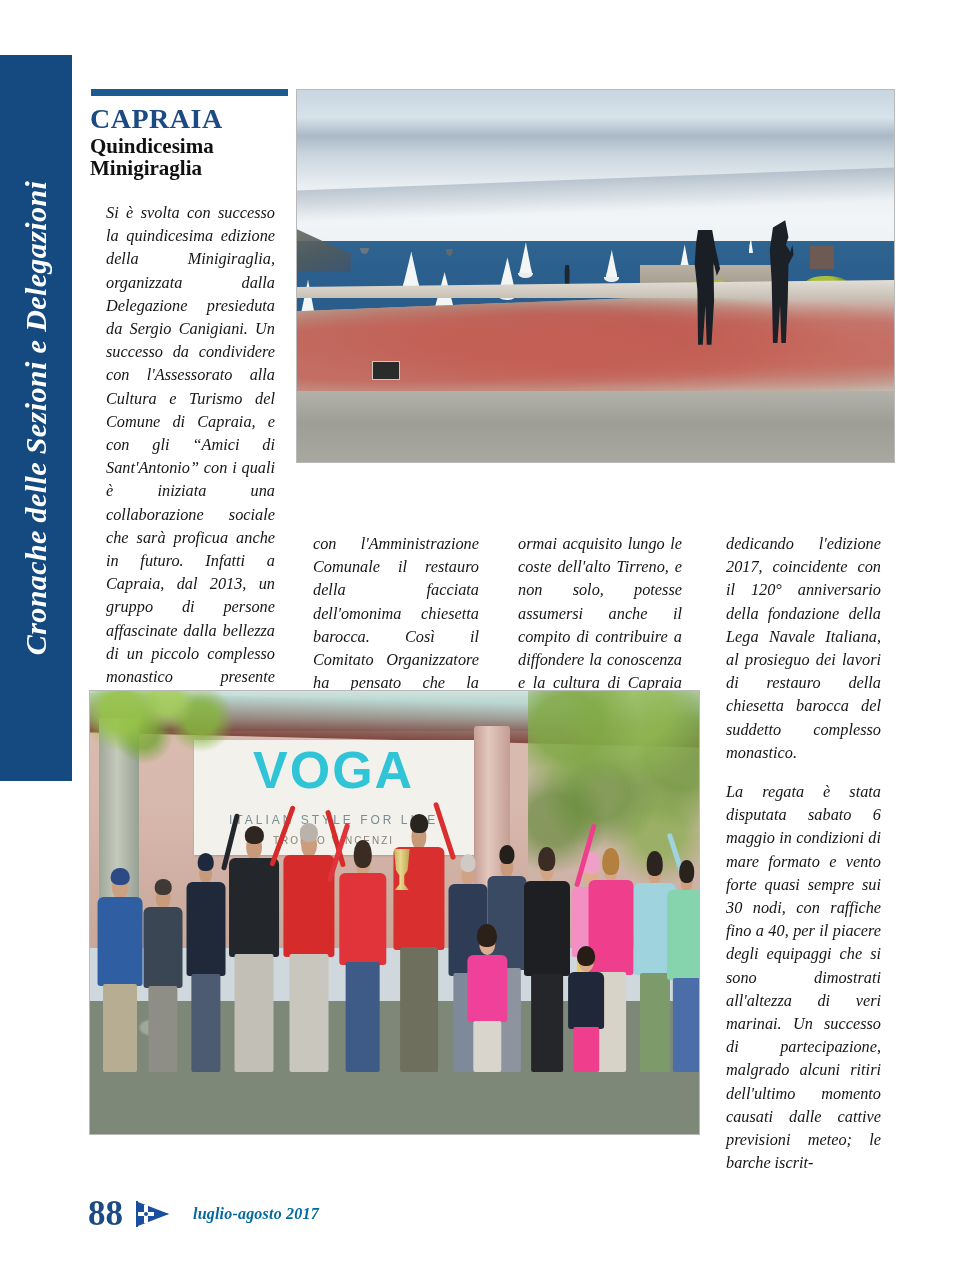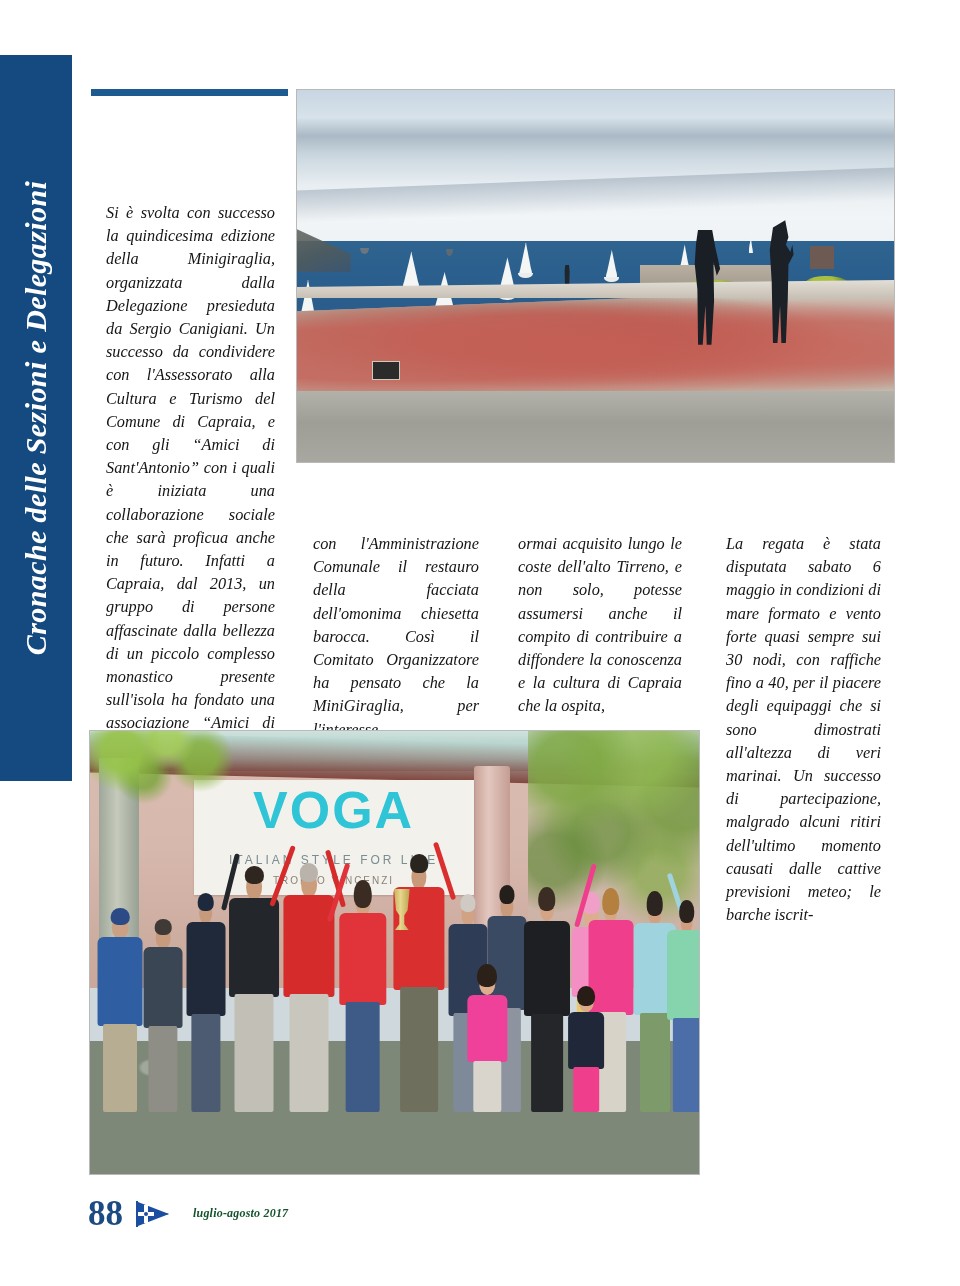--- a/index.html
+++ b/index.html
@@ -115,21 +115,21 @@
     background: #cfd8dd;
   }
   .photo-top {
     left: 296px;
     top: 89px;
     width: 597px;
     height: 372px;
   }
   .photo-bottom {
     left: 89px;
-    top: 730px;
+    top: 690px;
     width: 609px;
     height: 443px;
   }
   .photo-inner { position: absolute; inset: 0; }
 
   
   .caption {
     position: absolute;
     font-family: "Liberation Serif", "DejaVu Serif", serif;
     font-size: 12.6px;
@@ -155,22 +155,22 @@
     font-weight: bold;
     font-size: 35px;
     line-height: 35px;
     color: #1c4a82;
   }
   .burgee { width: 34px; height: 26px; display: block; }
   .issue {
     font-family: "Liberation Serif", "DejaVu Serif", serif;
     font-style: italic;
     font-weight: bold;
-    font-size: 12px;
-    color: #14532d;
+    font-size: 16px;
+    color: #0369a1;
     margin-left: 10px;
     letter-spacing: 0.2px;
   }
 
   
   .sky {
     position: absolute; left: 0; top: 0; width: 100%; height: 41%;
     background: linear-gradient(180deg,#c8d6e2 0%,#d7e2ea 18%,#aab9c6 30%,
                 #c9d5de 42%,#e8eef2 62%,#f2f5f7 84%,#eef2f5 100%);
   }
@@ -387,20 +387,25 @@
 </head>
 <body>
 
 <div class="page">
 
   <div class="side-tab">
     <div class="side-tab-label">Cronache delle Sezioni e Delegazioni</div>
   </div>
 
   <div class="rule-top"></div>
+  <div class="head-block">
+    <div class="kicker">CAPRAIA</div>
+    <div class="subhead">Quindicesima</div>
+    <div class="subhead">Minigiraglia</div>
+  </div>
 
   <div class="photo photo-top">
     <div class="photo-inner">
       <div class="sky"></div>
       <div class="sky-band"></div>
       <div class="sea-haze"></div>
       <div class="sea"></div>
       <div class="headland"></div>
 
       <div class="boat" style="left:17.5%;top:43.5%;width:3.2%;height:11%;">
@@ -465,20 +470,21 @@
 
   <div class="col col-3">
     <p>ormai acquisito lungo le coste dell'alto Tirreno, e non solo, potesse assumersi anche il compito di contribuire a diffondere la conoscenza e la cultura di Capraia che la ospita,</p>
   </div>
 
   <div class="col col-2">
     <p>con l'Amministrazione Comunale il restauro della facciata dell'omonima chiesetta barocca. Così il Comitato Organizzatore ha pensato che la MiniGiraglia, per l'interesse</p>
   </div>
 
   <div class="col col-4">
+    <p>dedicando l'edizione 2017, coincidente con il 120° anniversario della fondazione della Lega Navale Italiana, al prosieguo dei lavori di restauro della chiesetta barocca del suddetto complesso monastico.</p>
     <p>La regata è stata disputata sabato 6 maggio in condizioni di mare formato e vento forte quasi sempre sui 30 nodi, con raffiche fino a 40, per il piacere degli equipaggi che si sono dimostrati all'altezza di veri marinai. Un successo di partecipazione, malgrado alcuni ritiri dell'ultimo momento causati dalle cattive previsioni meteo; le barche iscrit-</p>
   </div>
 
   <div class="photo photo-bottom">
     <div class="photo-inner">
       <div class="bg-wall2"></div>
       <div class="roof"></div>
       <div class="roof-shade"></div>
       <div class="column-pil2"></div>
       <div class="column-pil"></div>

